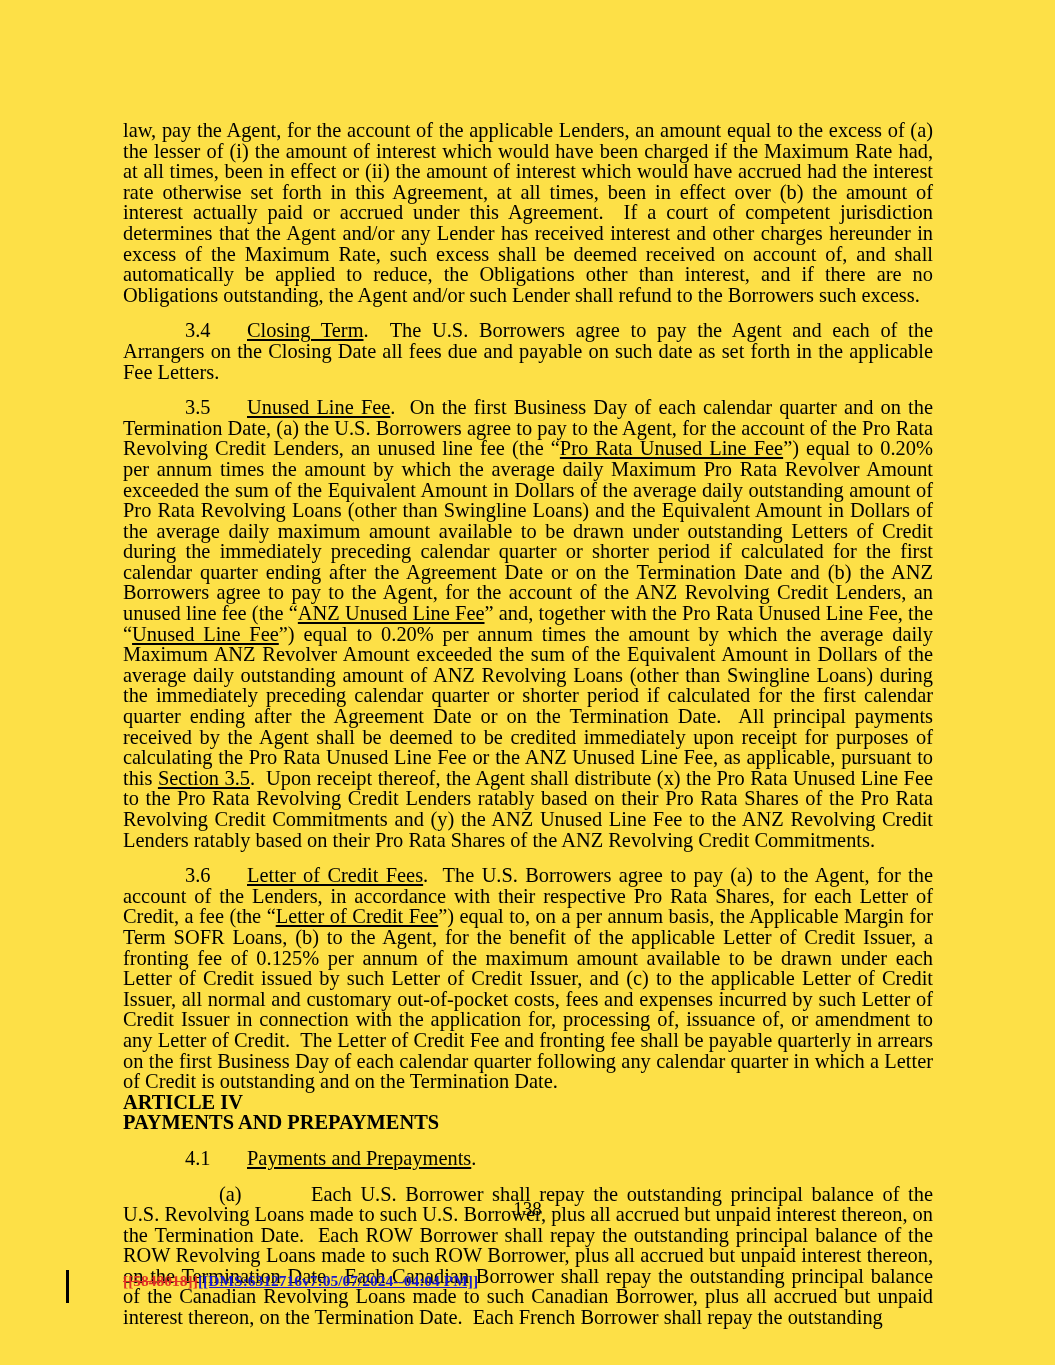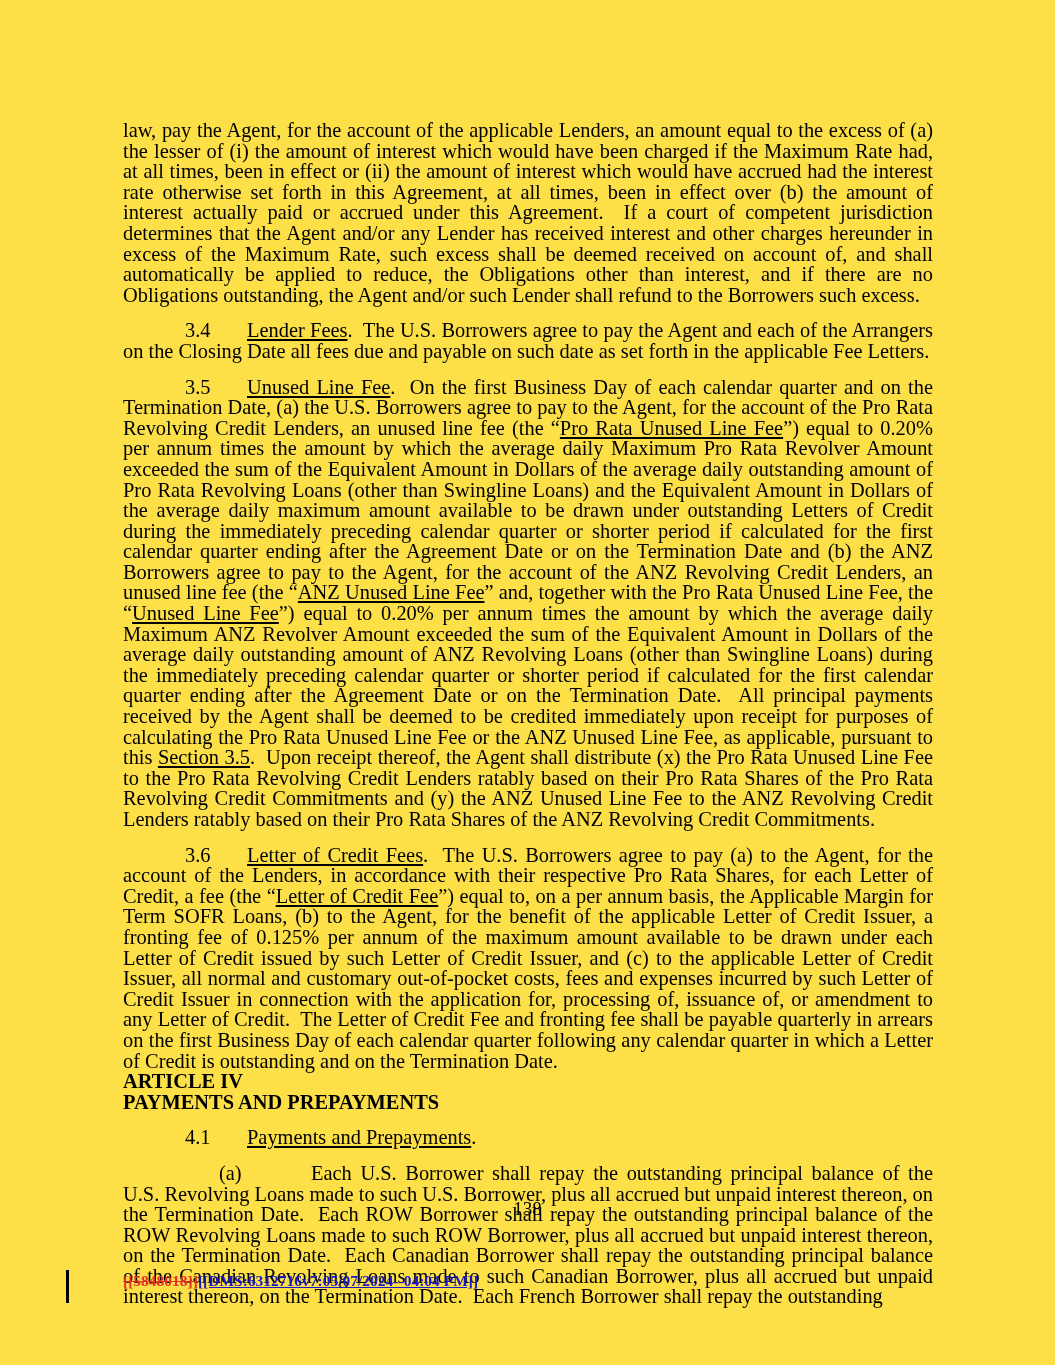--- a/index.html
+++ b/index.html
@@ -61,21 +61,21 @@
   .footer span, .content span { white-space: pre-wrap; }
 </style>
 </head>
 <body>
 
 <div class="page">
 
   <div class="content">
     <p class="body"><span>law, pay the Agent, for the account of the applicable Lenders, an amount equal to the excess of (a) the lesser of (i) the amount of interest which would have been charged if the Maximum Rate had, at all times, been in effect or (ii) the amount of interest which would have accrued had the interest rate otherwise set forth in this Agreement, at all times, been in effect over (b) the amount of interest actually paid or accrued under this Agreement.&nbsp; If a court of competent jurisdiction determines that the Agent and/or any Lender has received interest and other charges hereunder in excess of the Maximum Rate, such excess shall be deemed received on account of, and shall automatically be applied to reduce, the Obligations other than interest, and if there are no Obligations outstanding, the Agent and/or such Lender shall refund to the Borrowers such excess.</span></p>
 
-    <p class="body gap indent-section"><span style="display: inline-block; width: 62px; text-indent: 0px;">3.4</span><span style="text-decoration: underline;">Lender Fees</span><span>.&nbsp; The U.S. Borrowers agree to pay the Agent and each of the Arrangers on the Closing Date all fees due and payable on such date as set forth in the applicable Fee Letters.</span></p>
+    <p class="body gap indent-section"><span style="display: inline-block; width: 62px; text-indent: 0px;">3.4</span><span style="text-decoration: underline;">Closing Term</span><span>.&nbsp; The U.S. Borrowers agree to pay the Agent and each of the Arrangers on the Closing Date all fees due and payable on such date as set forth in the applicable Fee Letters.</span></p>
 
     <p class="body gap indent-section"><span style="display: inline-block; width: 62px; text-indent: 0px;">3.5</span><span style="text-decoration: underline;">Unused Line Fee</span><span>.&nbsp; On the first Business Day of each calendar quarter and on the Termination Date, (a) the U.S. Borrowers agree to pay to the Agent, for the account of the Pro Rata Revolving Credit Lenders, an unused line fee (the “</span><span style="text-decoration: underline;">Pro Rata Unused Line Fee</span><span>”) equal to 0.20% per annum times the amount by which the average daily Maximum Pro Rata Revolver Amount exceeded the sum of the Equivalent Amount in Dollars of the average daily outstanding amount of Pro Rata Revolving Loans (other than Swingline Loans) and the Equivalent Amount in Dollars of the average daily maximum amount available to be drawn under outstanding Letters of Credit during the immediately preceding calendar quarter or shorter period if calculated for the first calendar quarter ending after the Agreement Date or on the Termination Date and (b) the ANZ Borrowers agree to pay to the Agent, for the account of the ANZ Revolving Credit Lenders, an unused line fee (the “</span><span style="text-decoration: underline;">ANZ Unused Line Fee</span><span>” and, together with the Pro Rata Unused Line Fee, the “</span><span style="text-decoration: underline;">Unused Line Fee</span><span>”) equal to 0.20% per annum times the amount by which the average daily Maximum ANZ Revolver Amount exceeded the sum of the Equivalent Amount in Dollars of the average daily outstanding amount of ANZ Revolving Loans (other than Swingline Loans) during the immediately preceding calendar quarter or shorter period if calculated for the first calendar quarter ending after the Agreement Date or on the Termination Date.&nbsp; All principal payments received by the Agent shall be deemed to be credited immediately upon receipt for purposes of calculating the Pro Rata Unused Line Fee or the ANZ Unused Line Fee, as applicable, pursuant to this </span><span style="text-decoration: underline;">Section 3.5</span><span>.&nbsp; Upon receipt thereof, the Agent shall distribute (x) the Pro Rata Unused Line Fee to the Pro Rata Revolving Credit Lenders ratably based on their Pro Rata Shares of the Pro Rata Revolving Credit Commitments and (y) the ANZ Unused Line Fee to the ANZ Revolving Credit Lenders ratably based on their Pro Rata Shares of the ANZ Revolving Credit Commitments.</span></p>
 
     <p class="body gap indent-section"><span style="display: inline-block; width: 62px; text-indent: 0px;">3.6</span><span style="text-decoration: underline;">Letter of Credit Fees</span><span>.&nbsp; The U.S. Borrowers agree to pay (a) to the Agent, for the account of the Lenders, in accordance with their respective Pro Rata Shares, for each Letter of Credit, a fee (the “</span><span style="text-decoration: underline;">Letter of Credit Fee</span><span>”) equal to, on a per annum basis, the Applicable Margin for Term SOFR Loans, (b) to the Agent, for the benefit of the applicable Letter of Credit Issuer, a fronting fee of 0.125% per annum of the maximum amount available to be drawn under each Letter of Credit issued by such Letter of Credit Issuer, and (c) to the applicable Letter of Credit Issuer, all normal and customary out-of-pocket costs, fees and expenses incurred by such Letter of Credit Issuer in connection with the application for, processing of, issuance of, or amendment to any Letter of Credit.&nbsp; The Letter of Credit Fee and fronting fee shall be payable quarterly in arrears on the first Business Day of each calendar quarter following any calendar quarter in which a Letter of Credit is outstanding and on the Termination Date.</span></p>
 
     <p class="center-heading">ARTICLE IV</p>
 
     <p class="center-heading">PAYMENTS AND PREPAYMENTS</p>
 
     <p class="body gap indent-section"><span style="display: inline-block; width: 62px; text-indent: 0px;">4.1</span><span style="text-decoration: underline;">Payments and Prepayments</span><span>.</span></p>

